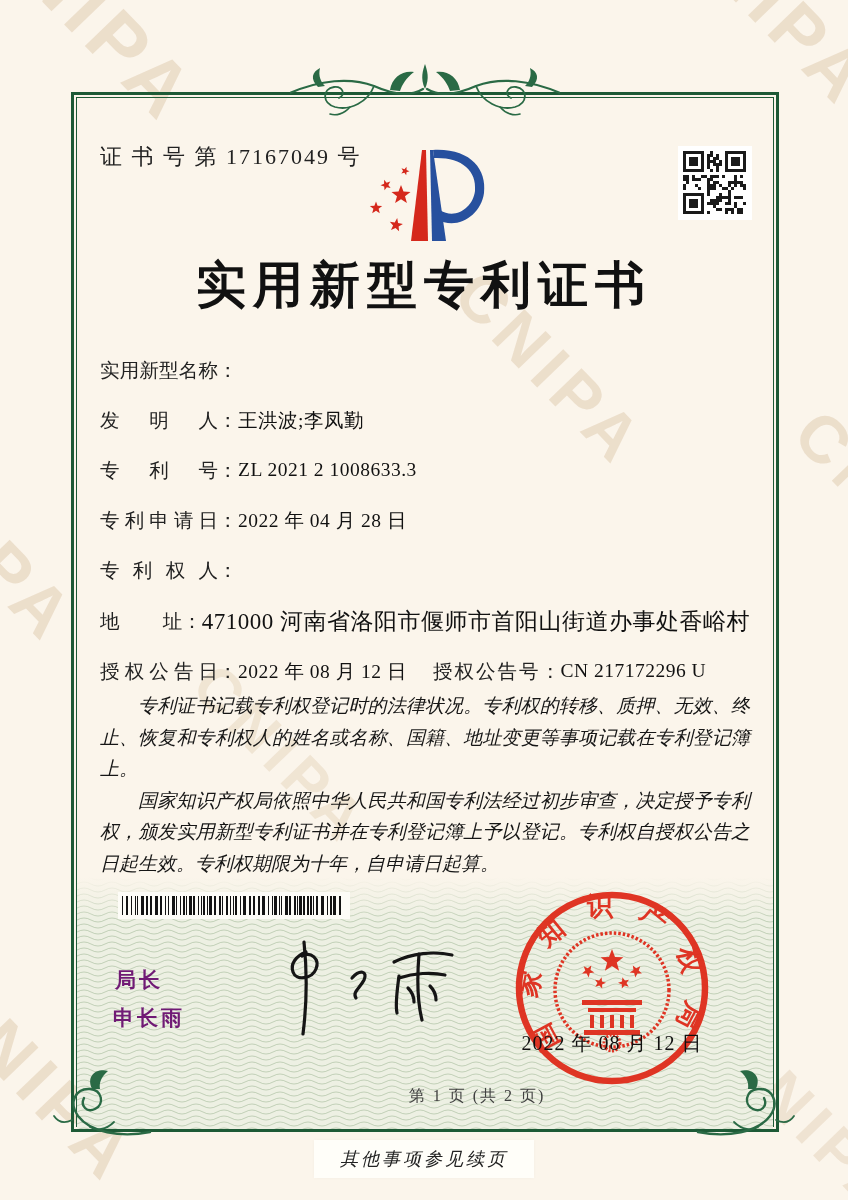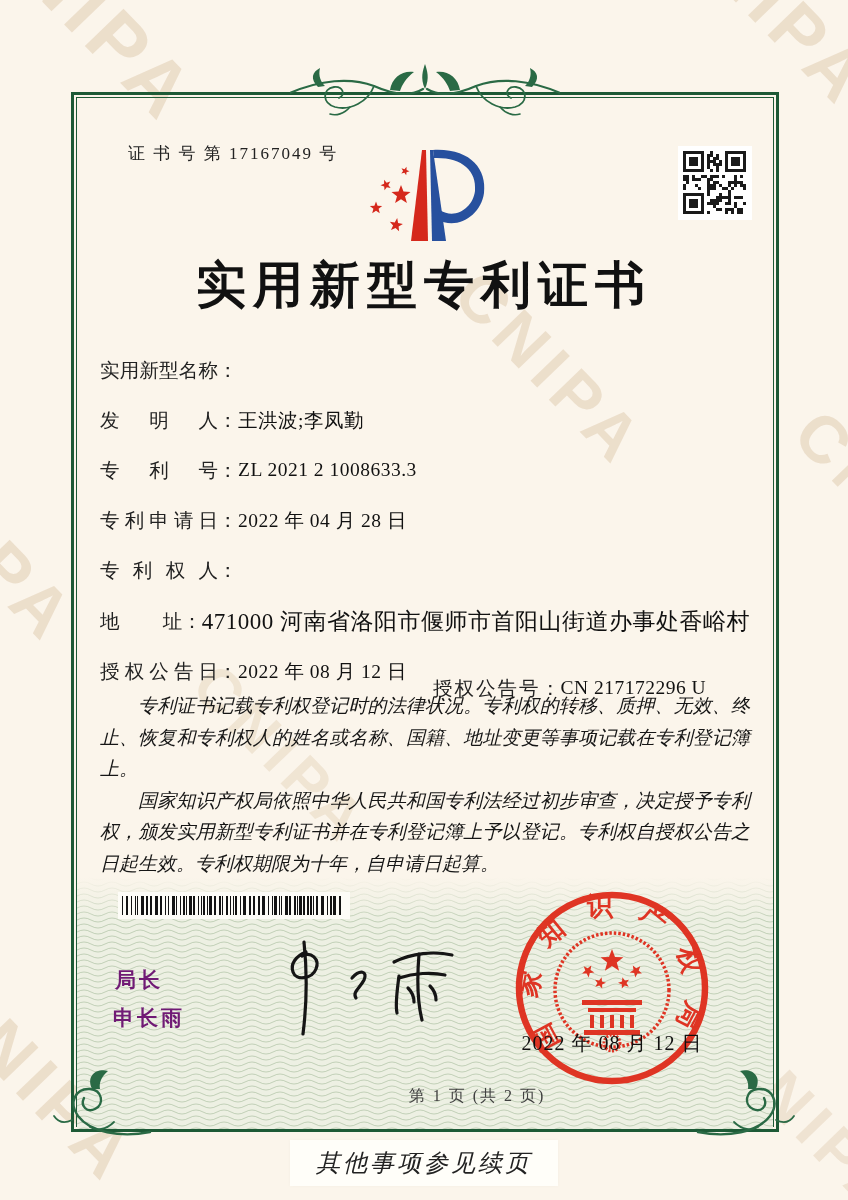--- a/index.html
+++ b/index.html
@@ -23,39 +23,39 @@
     position:absolute; left:71px; top:92px; width:708px; height:1040px;
     border:3px solid #1d5a36; z-index:1;
   }
   .frame-inner {
     position:absolute; inset:2px; border:1px solid #1d5a36;
   }
   .ornament { position:absolute; z-index:2; }
   
   .cert-no {
     position:absolute; left:100px; top:142px; z-index:2;
-    font-size:17px; letter-spacing:2px; color:#222;margin-left:28px;
+    font-size:22px; letter-spacing:2px; color:#222;
   }
   .logo { position:absolute; left:333px; top:138px; z-index:2; }
   .qr { position:absolute; left:678px; top:146px; z-index:2; }
   .title {
     position:absolute; left:0; top:252px; width:848px; z-index:2;
     text-align:center; font-size:50px; font-weight:bold;
     letter-spacing:7px; color:#111;
   }
   
   .fields { position:absolute; left:100px; top:345px; width:650px; z-index:2; }
   .field-row { position:relative; height:50.2px; display:flex; align-items:center; font-size:19.5px; }
   .f-label {
     display:inline-block; width:118px;
     text-align:justify; text-align-last:justify; color:#222;
   }
   .f-colon { display:inline-block; width:20px; color:#222; }
   .f-value { white-space:nowrap; letter-spacing:0.5px; color:#111; }
-  .grant2 { position:absolute; left:333px; top:17px; height:100%; display:flex; align-items:center; }
+  .grant2 { position:absolute; left:333px; top:0; height:100%; display:flex; align-items:center; }
   .grant2 .f-label2 { letter-spacing:2px; color:#222; }
   
   .body-text {
     position:absolute; left:100px; top:690px; width:650px; z-index:2;
     font-size:19px; font-style:italic; line-height:31.5px;
     text-align:justify; color:#161616;
   }
   .body-text p { text-indent:2em; }
   
   .strip {
@@ -81,21 +81,21 @@
     text-align:center; font-size:20px; letter-spacing:1px; color:#101010;
   }
   
   .page-num {
     position:absolute; left:71px; top:1086px; width:812px; z-index:4;
     text-align:center; font-size:16px; letter-spacing:2px; color:#404040;
   }
   .cont-note {
     position:absolute; left:50%; top:1140px; transform:translateX(-50%); z-index:2;
     background:#fffef9; padding:7px 26px;
-    font-size:24px; font-style:italic; letter-spacing:3px; color:#222;
+    font-size:18px; font-style:italic; letter-spacing:3px; color:#222;
     box-shadow:0 0 4px rgba(0,0,0,0.03);
   }
 </style>
 </head>
 <body>
 
 <div class="page">
 
   <div class="wm" style="left:-52px; top:-36px; font-size:78px;">CNIPA</div>
   <div class="wm" style="left:640px; top:-40px; font-size:72px;">CNIPA</div>

